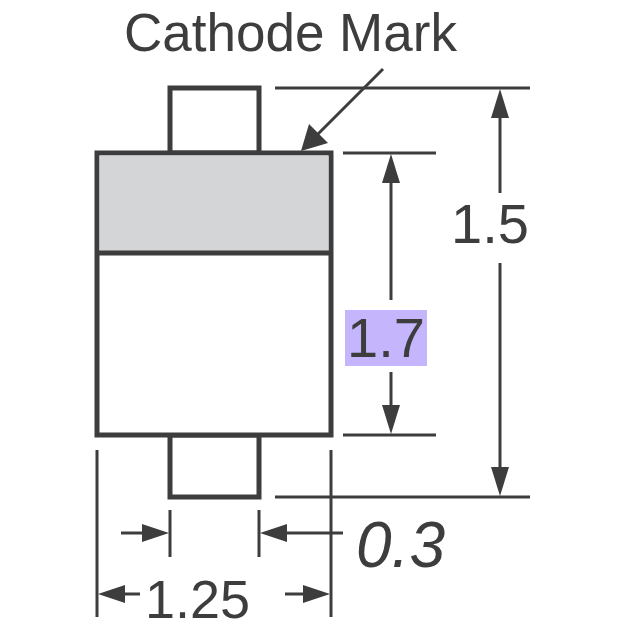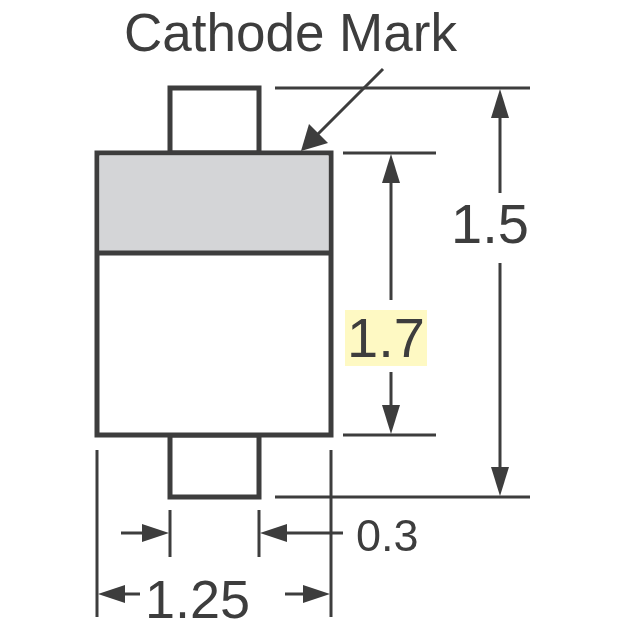--- a/index.html
+++ b/index.html
@@ -7,22 +7,22 @@
     svg { position: absolute; left: 0; top: 0; }
     .lbl {
       position: absolute;
       font-family: "Liberation Sans", sans-serif;
       color: #3d3d3d;
       line-height: 1;
       white-space: nowrap;
     }
     .title { left: 124px; top: 6px; font-size: 53px; }
     .dim25 { left: 449px; top: 196px; font-size: 56px; background:#fff; padding: 0 2px; }
-    .dim17 { left: 345px; top: 310px; font-size: 56px; background:#fef9c3; padding: 0 2px; }
-    .dim03 { left: 356px; top: 513px; font-size: 45px; }
+    .dim17 { left: 345px; top: 310px; font-size: 56px; background:#c4b5fd; padding: 0 2px; }
+    .dim03 { left: 356px; top: 513px; font-size: 64px; font-style: italic; }
     .dim125 { left: 145px; top: 572px; font-size: 54px; background:#fff; }
   </style>
 </head>
 <body>
 
 <div class="canvas">
   <svg width="640" height="640" viewBox="0 0 640 640">
     <defs>
       <marker id="arr" viewBox="0 0 10 10" refX="10" refY="5" markerWidth="7" markerHeight="7" orient="auto-start-reverse" markerUnits="userSpaceOnUse">
       </marker>

